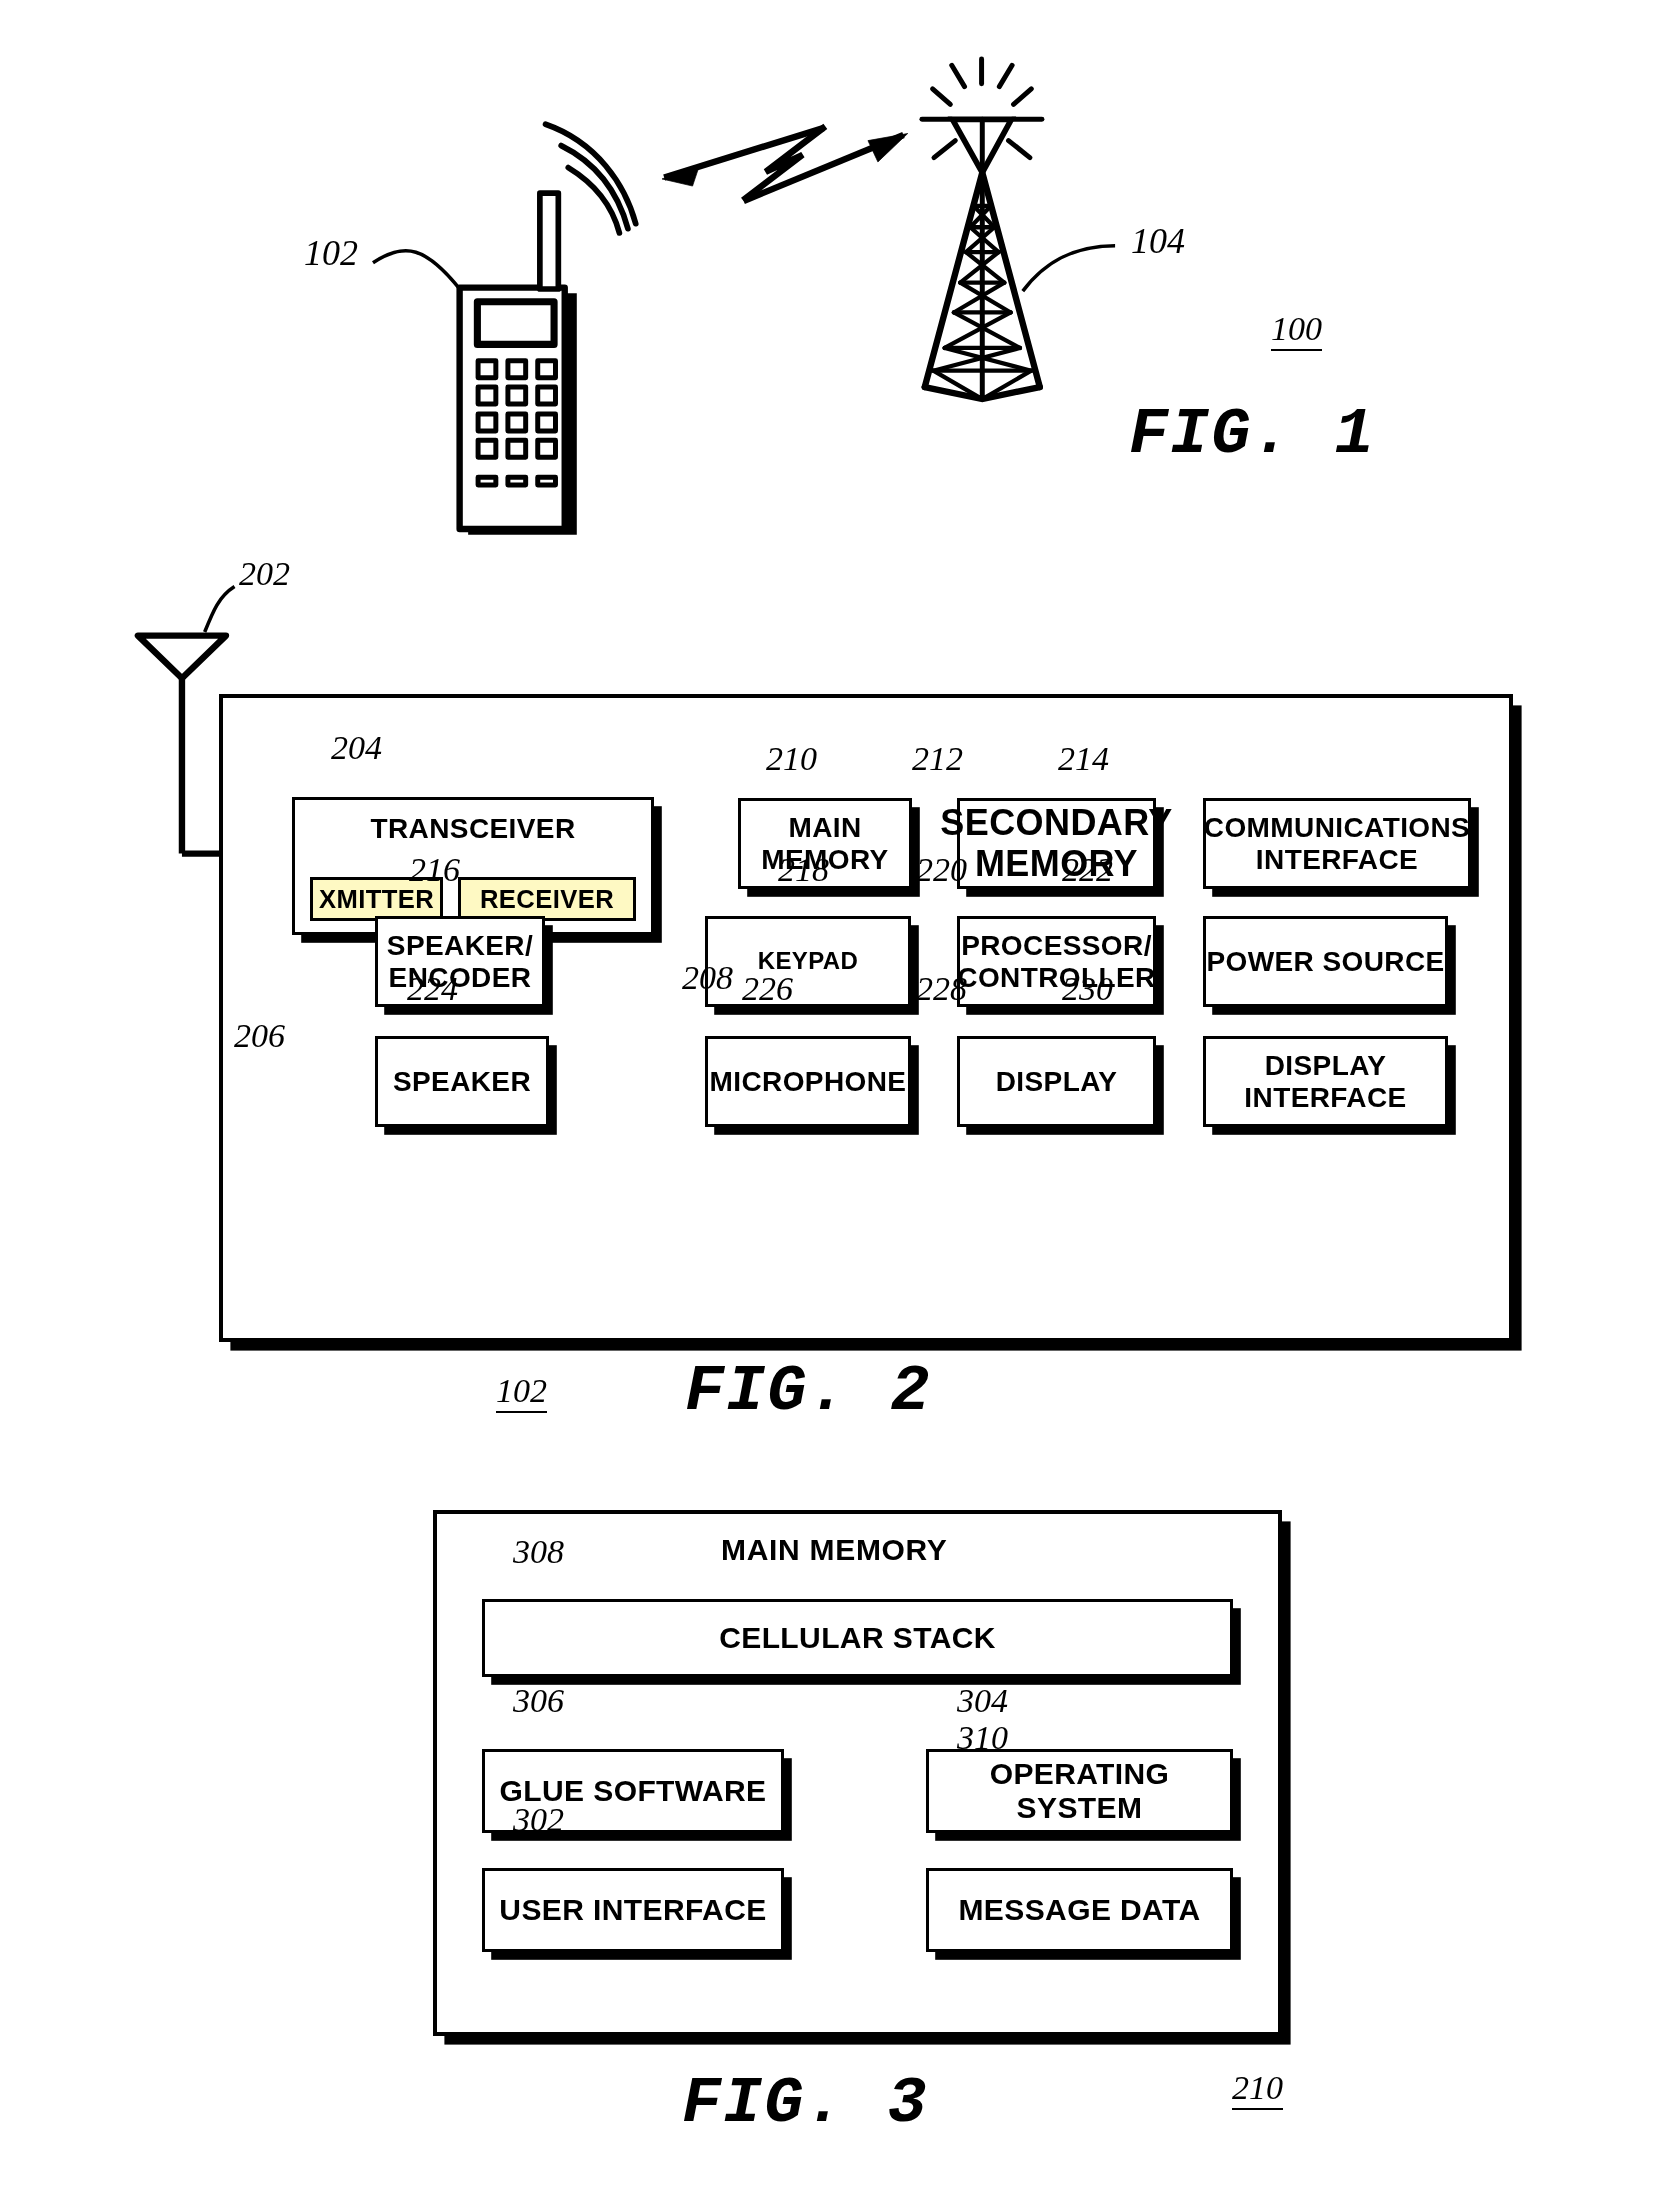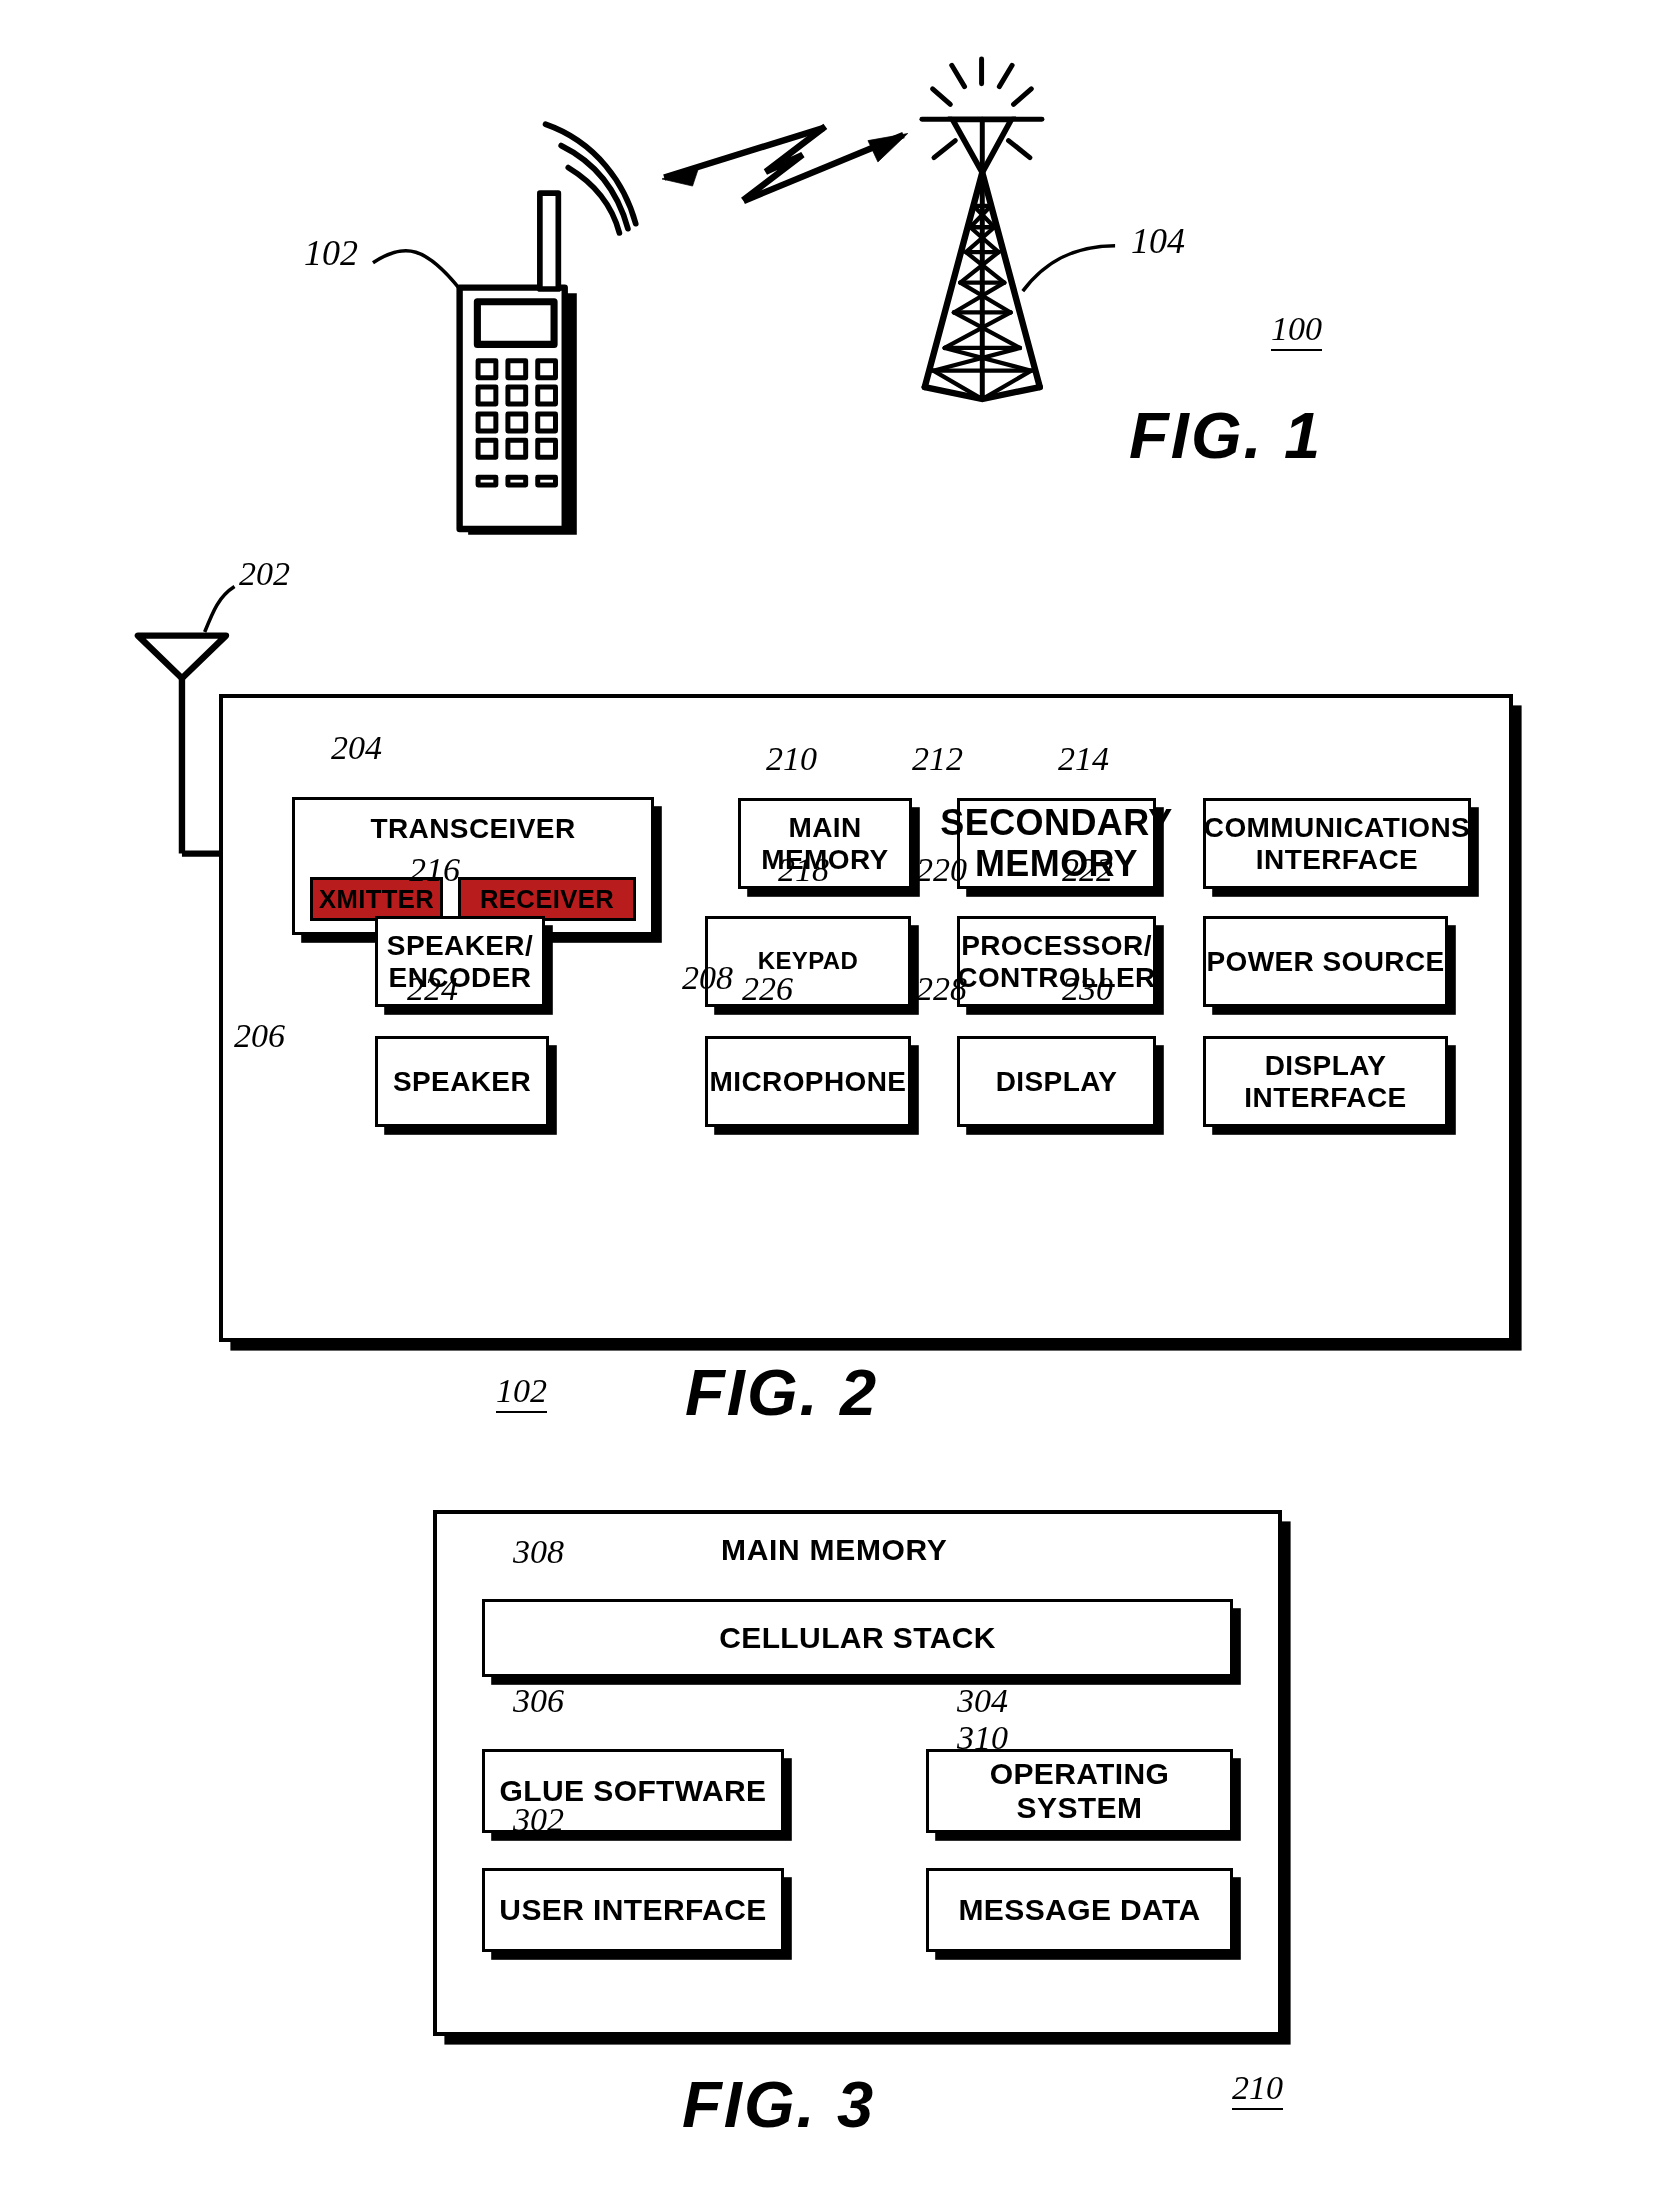--- a/index.html
+++ b/index.html
@@ -48,21 +48,21 @@
     box-sizing: border-box;
     border: 4.3px solid #000;
     background: #ffffff;
     box-shadow: 10px 10px 0 -1.4px #000;
   }
   
   .subblk {
     position: absolute;
     box-sizing: border-box;
     border: 3.6px solid #000;
-    background: #b91c1c;
+    background: #fef9c3;
     display: flex;
     align-items: center;
     justify-content: center;
     font-family: "Liberation Sans", sans-serif;
     font-weight: 700;
     color: #000;
     letter-spacing: 0.4px;
     text-align: center;
   }
   .plain-label {
@@ -87,21 +87,21 @@
     font-family: "Liberation Serif", serif;
     font-style: italic;
     font-weight: 400;
     color: #000;
     white-space: nowrap;
     border-bottom: 2.1px solid #000;
     padding-bottom: 1.4px;
   }
   .figcap {
     position: absolute;
-    font-family: Liberation Sans, sans-serif;
+    font-family: Liberation Mono, monospace;
     font-style: italic;
     font-weight: 700;
     color: #000;
     white-space: nowrap;
     letter-spacing: 2.1px;
   }
 </style>
 </head>
 <body>
 

